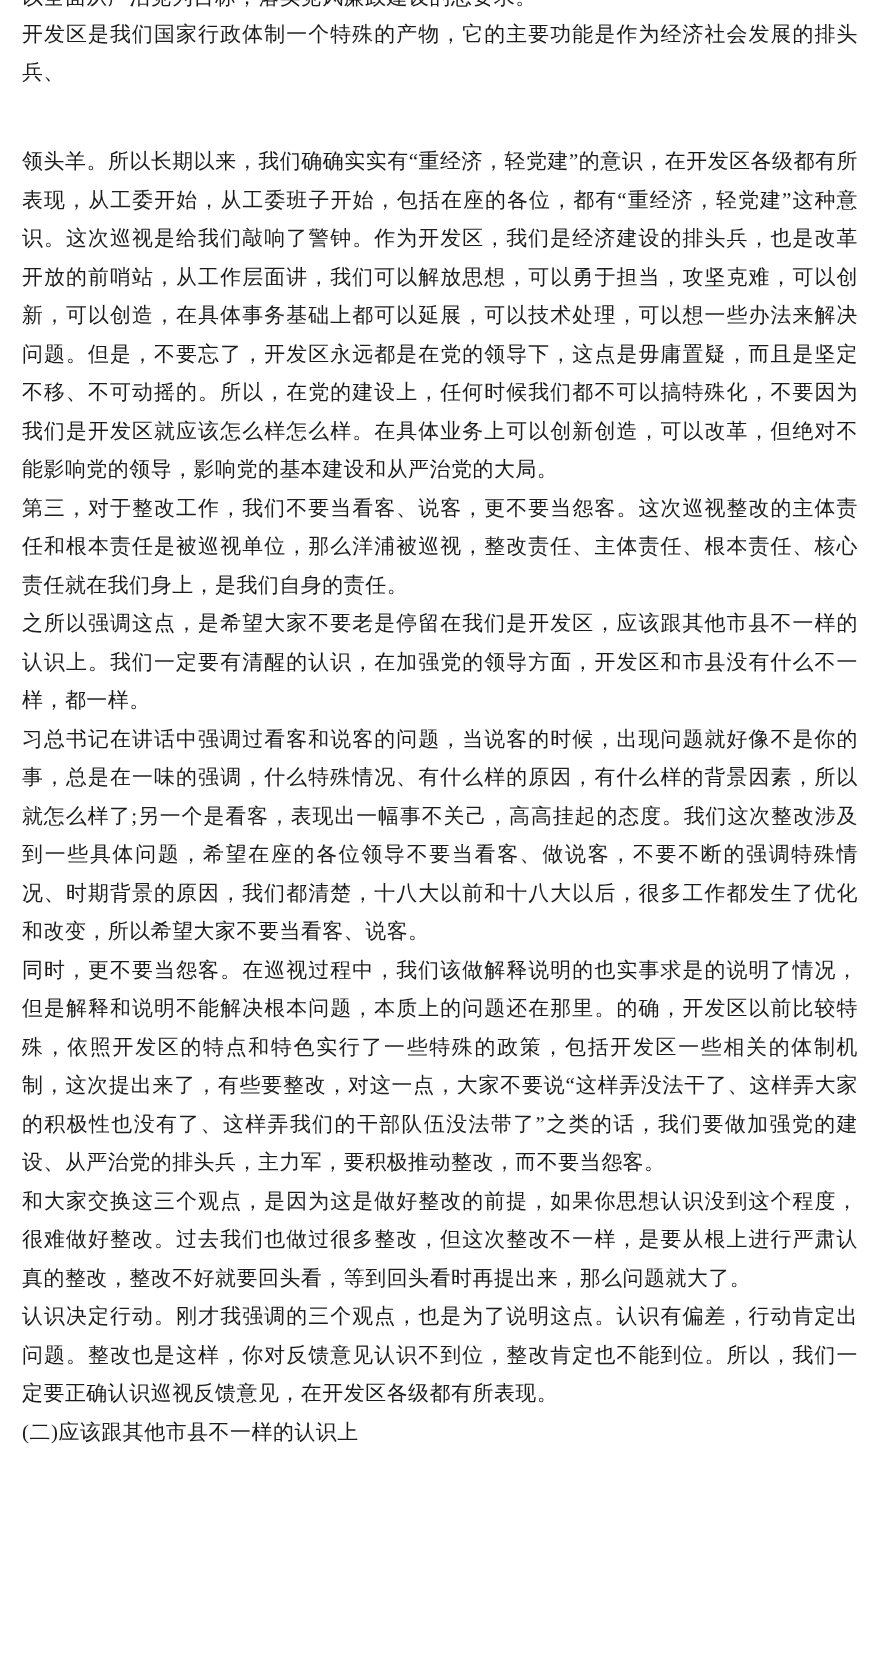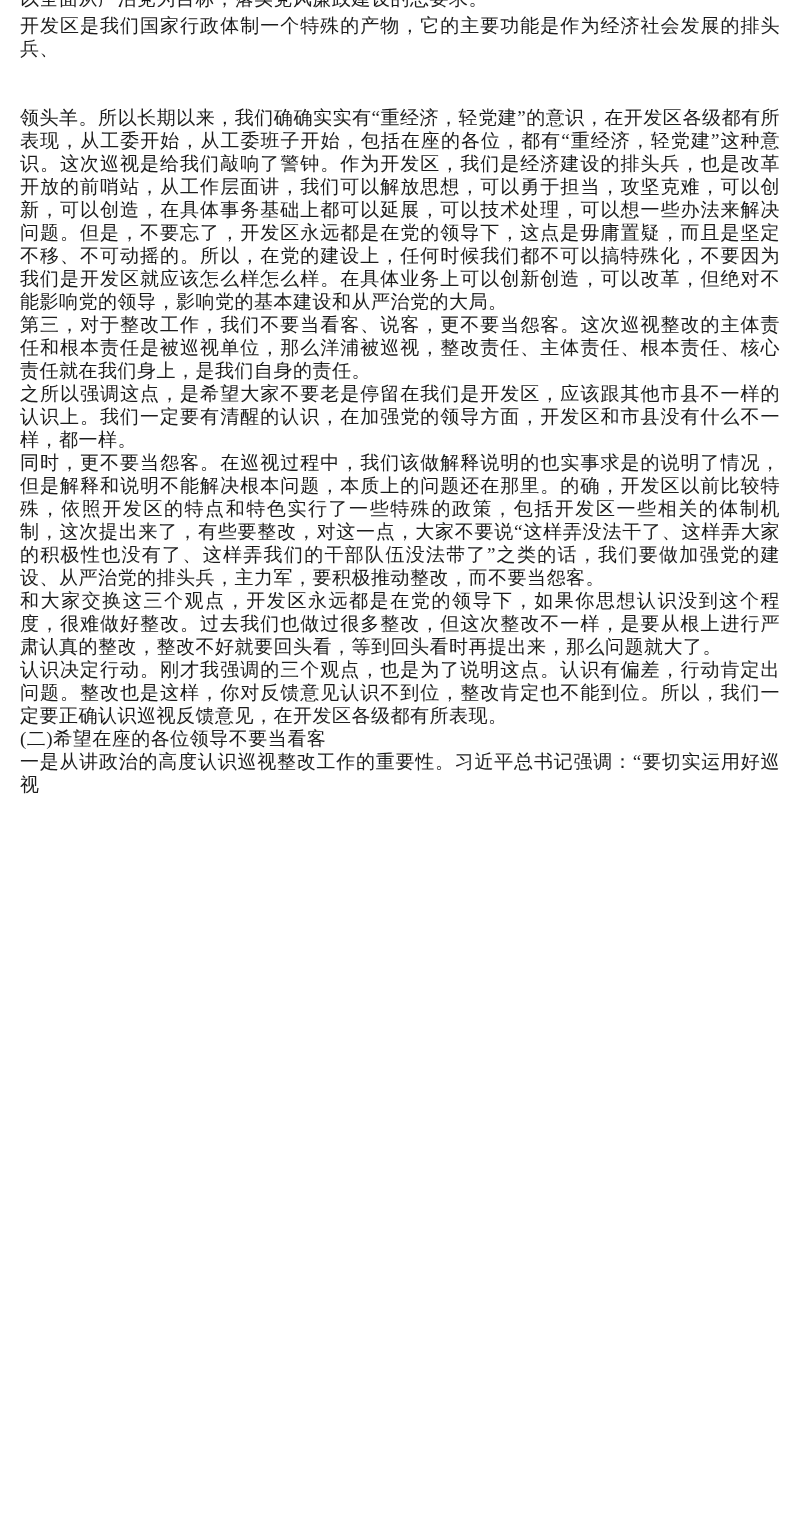--- a/index.html
+++ b/index.html
@@ -22,39 +22,39 @@
   .clipped-line .inner {
     display: block;
     font-size: 19px;
     line-height: 31px;
     margin-top: -17px;
     letter-spacing: 0.5px;
     white-space: nowrap;
   }
   .para {
     font-size: 19px;
-    line-height: 23px;
+    line-height: 35px;
     text-align: justify;
     letter-spacing: 0.5px;
     word-break: break-all;
   }
   .gap-after { margin-bottom: 46px; }
 </style>
 </head>
 <body>
 
 <div class="page">
 
   <div class="clipped-line">
     <span class="inner">以全面从严治党为目标，落实党风廉政建设的总要求。</span>
   </div>
 
   <p class="para gap-after">开发区是我们国家行政体制一个特殊的产物，它的主要功能是作为经济社会发展的排头兵、</p>
   <p class="para">领头羊。所以长期以来，我们确确实实有“重经济，轻党建”的意识，在开发区各级都有所表现，从工委开始，从工委班子开始，包括在座的各位，都有“重经济，轻党建”这种意识。这次巡视是给我们敲响了警钟。作为开发区，我们是经济建设的排头兵，也是改革开放的前哨站，从工作层面讲，我们可以解放思想，可以勇于担当，攻坚克难，可以创新，可以创造，在具体事务基础上都可以延展，可以技术处理，可以想一些办法来解决问题。但是，不要忘了，开发区永远都是在党的领导下，这点是毋庸置疑，而且是坚定不移、不可动摇的。所以，在党的建设上，任何时候我们都不可以搞特殊化，不要因为我们是开发区就应该怎么样怎么样。在具体业务上可以创新创造，可以改革，但绝对不能影响党的领导，影响党的基本建设和从严治党的大局。</p>
   <p class="para">第三，对于整改工作，我们不要当看客、说客，更不要当怨客。这次巡视整改的主体责任和根本责任是被巡视单位，那么洋浦被巡视，整改责任、主体责任、根本责任、核心责任就在我们身上，是我们自身的责任。</p>
   <p class="para">之所以强调这点，是希望大家不要老是停留在我们是开发区，应该跟其他市县不一样的认识上。我们一定要有清醒的认识，在加强党的领导方面，开发区和市县没有什么不一样，都一样。</p>
+  <p class="para">习总书记在讲话中强调过看客和说客的问题，当说客的时候，出现问题就好像不是你的事，总是在一味的强调，什么特殊情况、有什么样的原因，有什么样的背景因素，所以就怎么样了;另一个是看客，表现出一幅事不关己，高高挂起的态度。我们这次整改涉及到一些具体问题，希望在座的各位领导不要当看客、做说客，不要不断的强调特殊情况、时期背景的原因，我们都清楚，十八大以前和十八大以后，很多工作都发生了优化和改变，所以希望大家不要当看客、说客。</p>
   <p class="para">同时，更不要当怨客。在巡视过程中，我们该做解释说明的也实事求是的说明了情况，但是解释和说明不能解决根本问题，本质上的问题还在那里。的确，开发区以前比较特殊，依照开发区的特点和特色实行了一些特殊的政策，包括开发区一些相关的体制机制，这次提出来了，有些要整改，对这一点，大家不要说“这样弄没法干了、这样弄大家的积极性也没有了、这样弄我们的干部队伍没法带了”之类的话，我们要做加强党的建设、从严治党的排头兵，主力军，要积极推动整改，而不要当怨客。</p>
-  <p class="para">和大家交换这三个观点，开发区永远都是在党的领导下，如果你思想认识没到这个程度，很难做好整改。过去我们也做过很多整改，但这次整改不一样，是要从根上进行严肃认真的整改，整改不好就要回头看，等到回头看时再提出来，那么问题就大了。</p>
+  <p class="para">和大家交换这三个观点，是因为这是做好整改的前提，如果你思想认识没到这个程度，很难做好整改。过去我们也做过很多整改，但这次整改不一样，是要从根上进行严肃认真的整改，整改不好就要回头看，等到回头看时再提出来，那么问题就大了。</p>
   <p class="para">认识决定行动。刚才我强调的三个观点，也是为了说明这点。认识有偏差，行动肯定出问题。整改也是这样，你对反馈意见认识不到位，整改肯定也不能到位。所以，我们一定要正确认识巡视反馈意见，在开发区各级都有所表现。</p>
-  <p class="para">(二)希望在座的各位领导不要当看客</p>
-  <p class="para">一是从讲政治的高度认识巡视整改工作的重要性。习近平总书记强调：“要切实运用好巡视</p>
+  <p class="para">(二)应该跟其他市县不一样的认识上</p>
 
 </div>
 
 </body></html>

